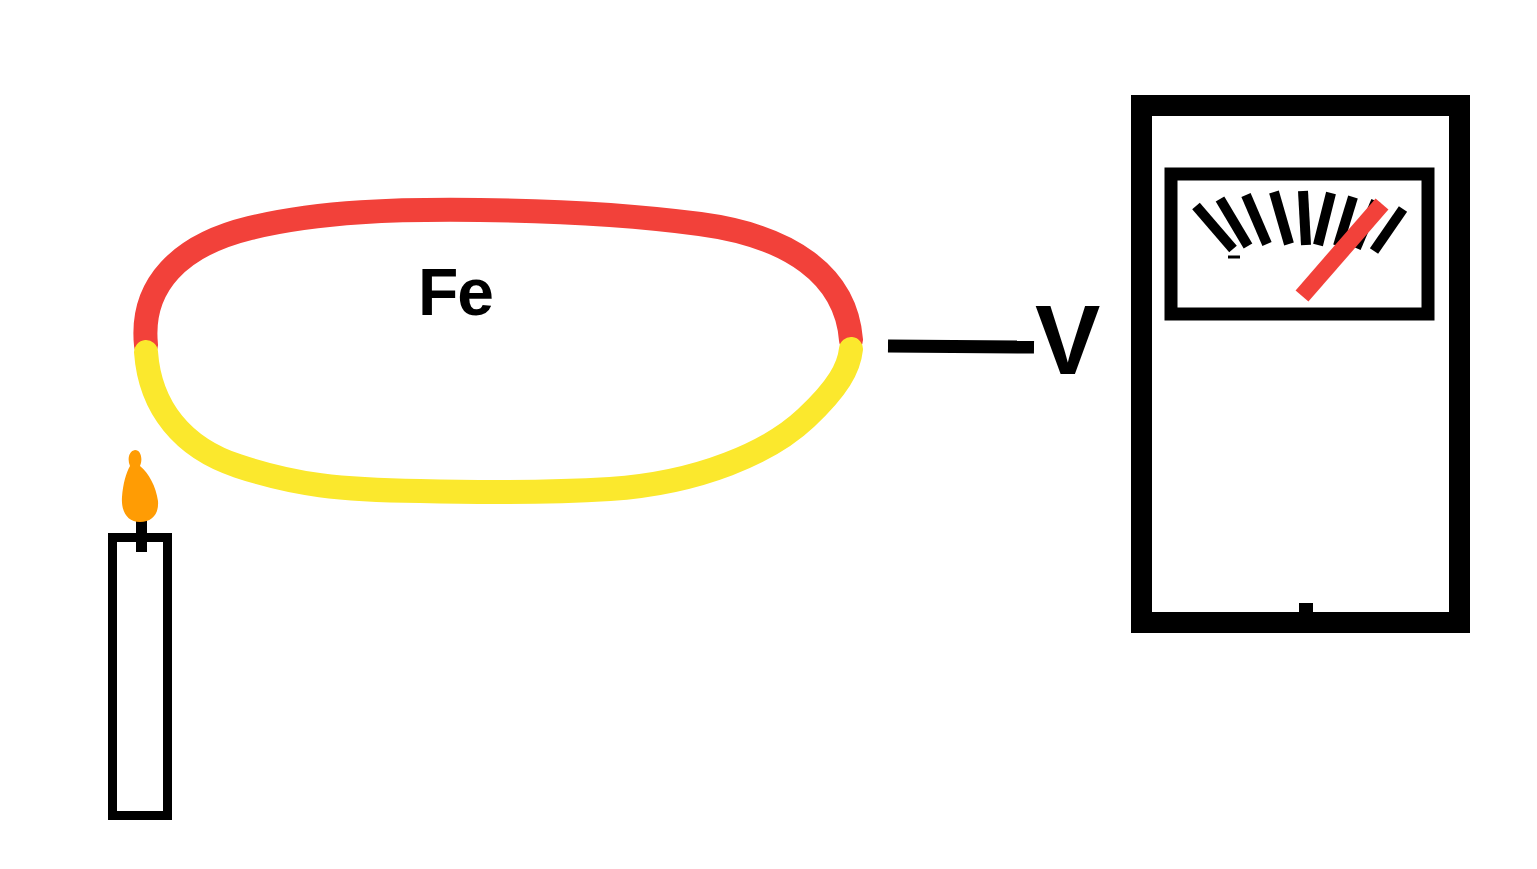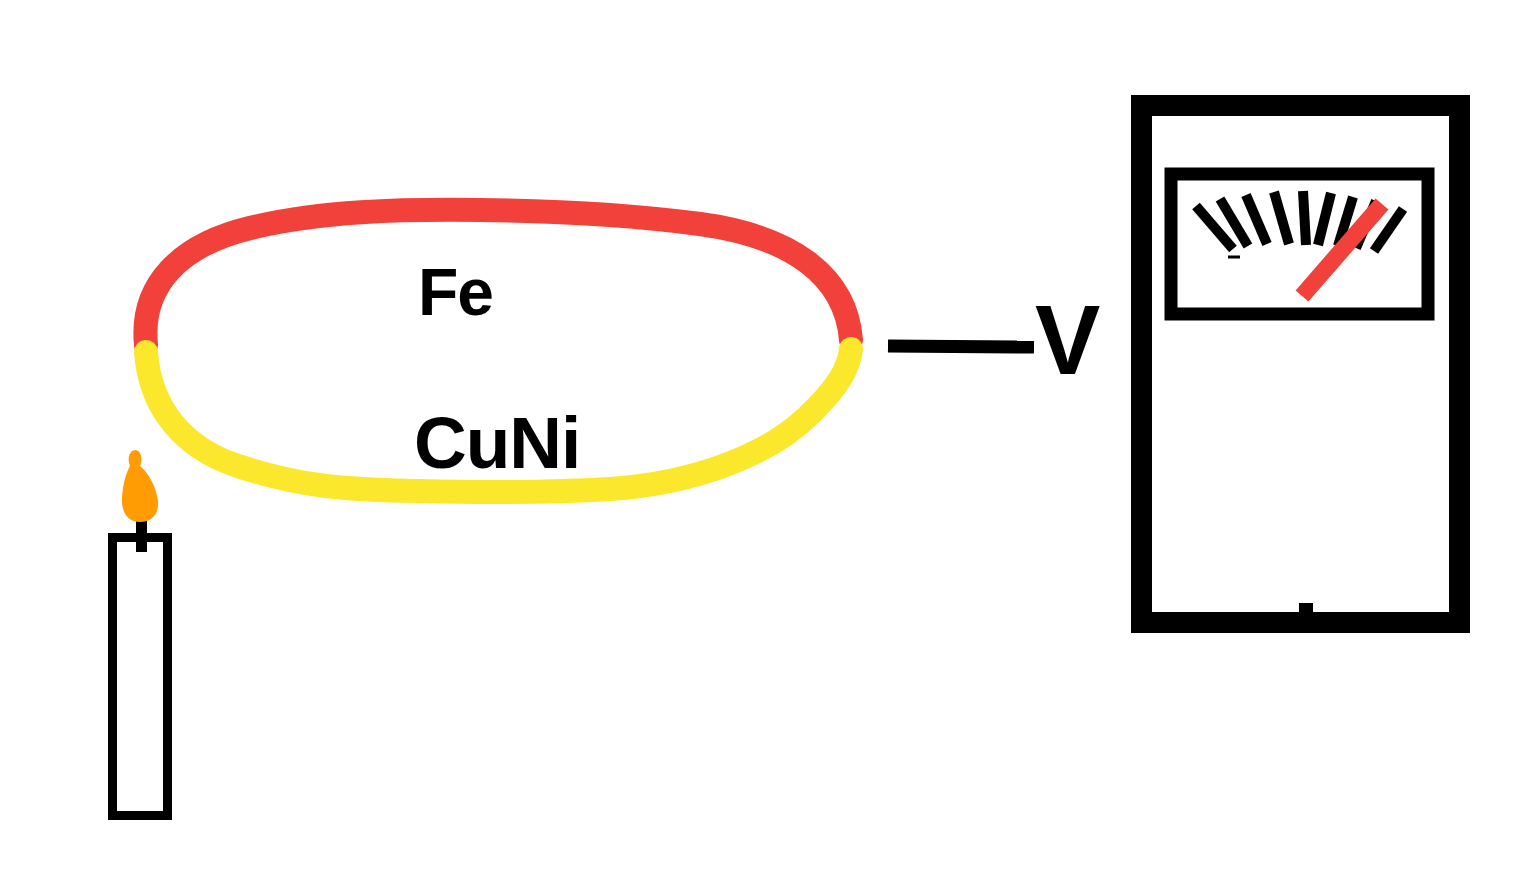--- a/index.html
+++ b/index.html
@@ -86,17 +86,16 @@
              C 141 450 143 459 140 466
              C 149 473 156 487 158 501
              C 159 514 152 522 140 522
              C 127 522 121 511 122 497
              C 123 484 126 473 130 466
              C 127 459 129 451 135 450 Z" fill="#FF9C04"></path>
   </svg>
 
   <div id="fe-label" class="diagram-label">Fe</div>
 
-  <div id="cuni-label" class="diagram-label">CuNi</div>
 
   <div id="v-label" class="diagram-label">V</div>
 
 </div>
 
 </body></html>

